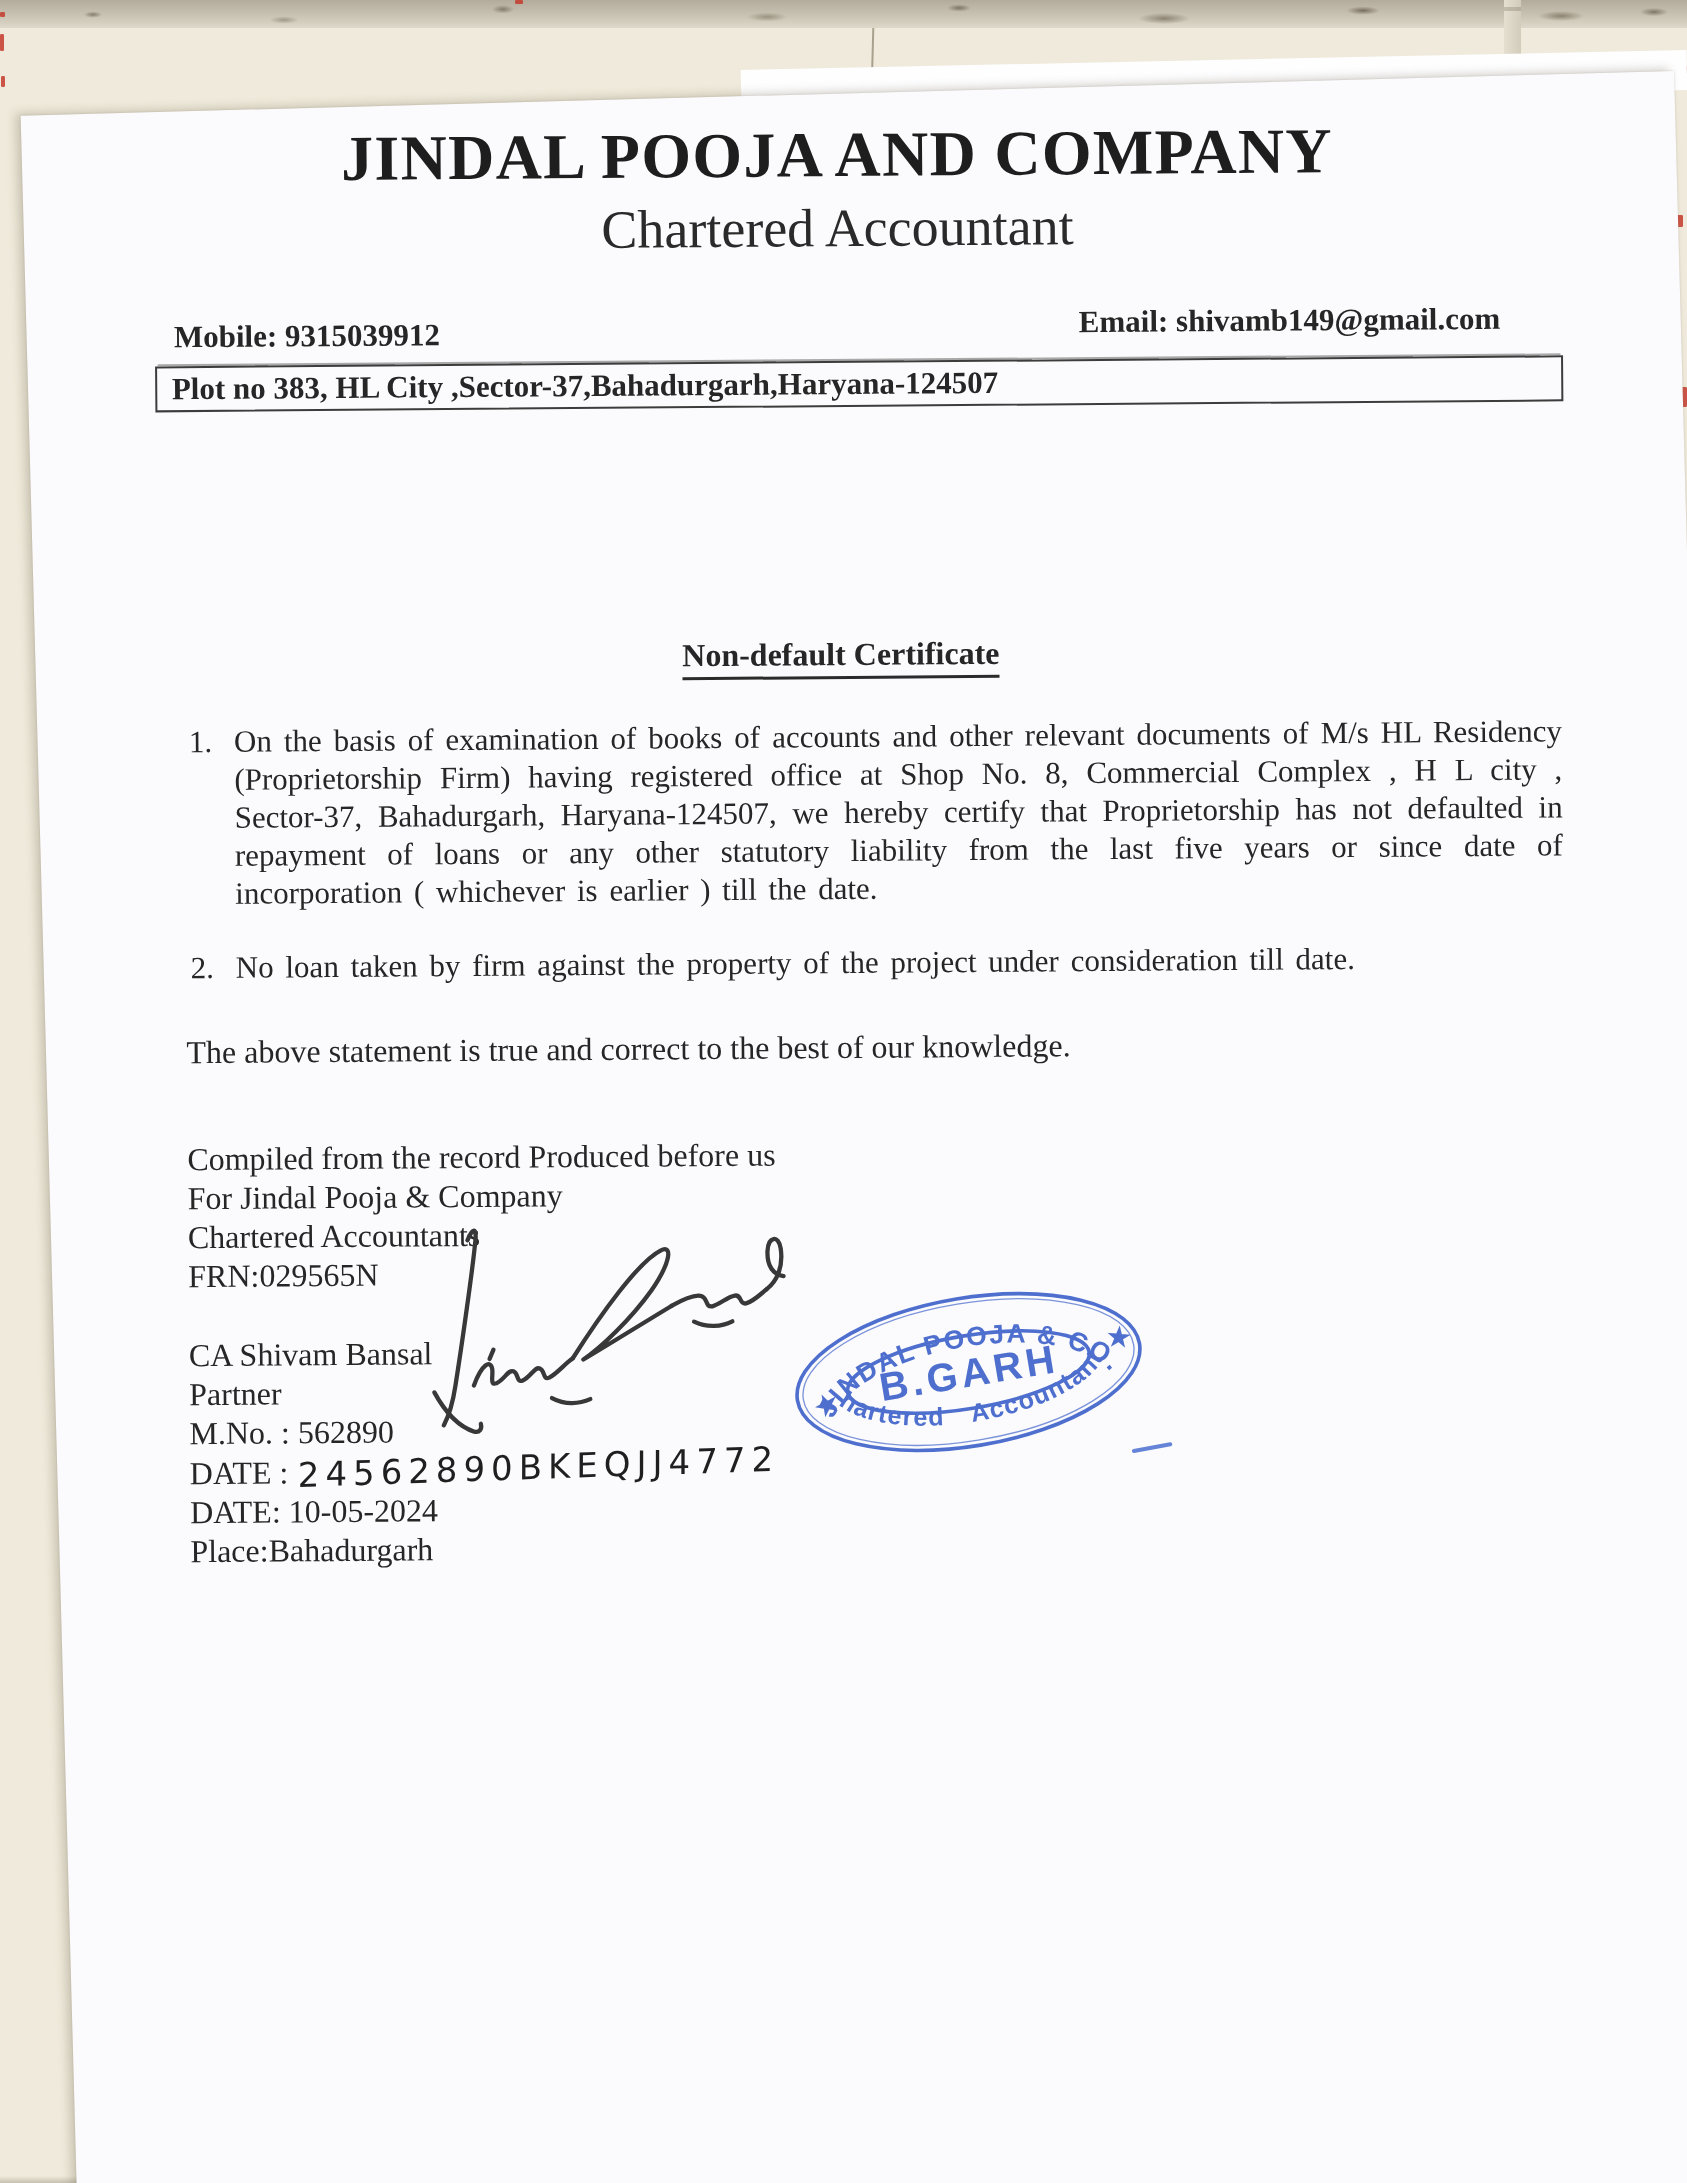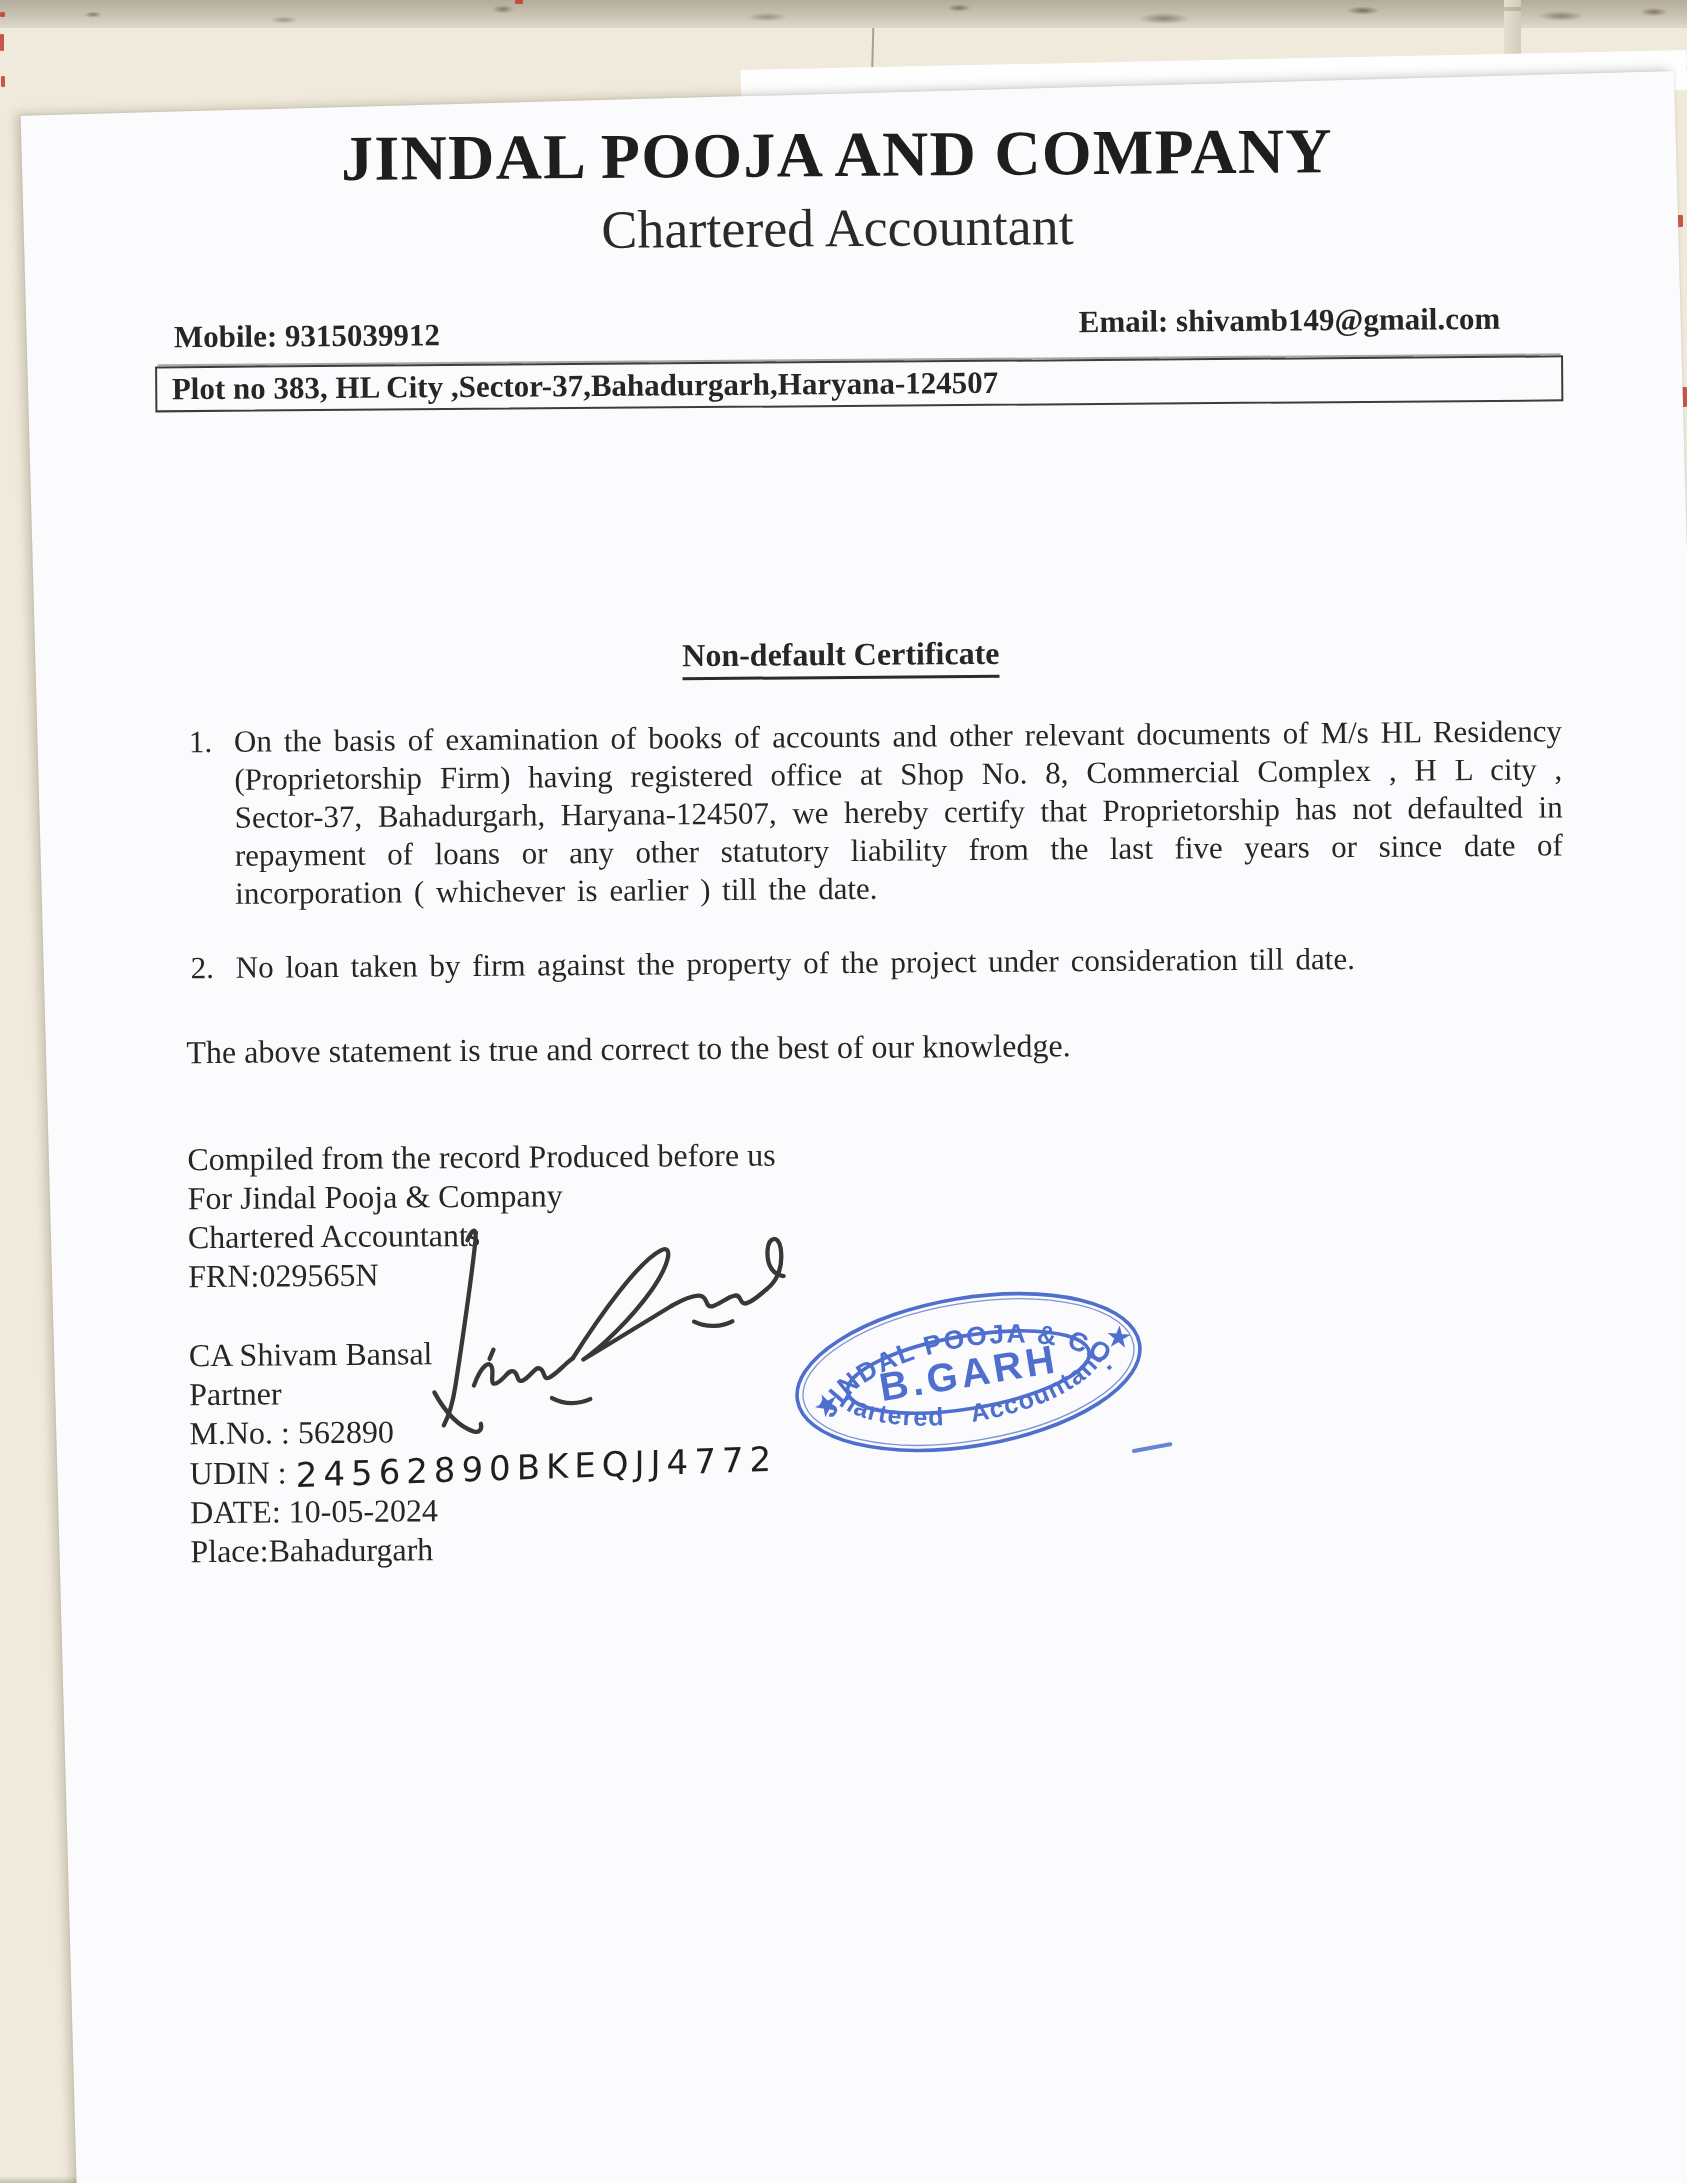--- a/index.html
+++ b/index.html
@@ -138,21 +138,21 @@
       <div>For  Jindal Pooja &amp; Company</div>
       <div>Chartered Accountants</div>
       <div>FRN:029565N</div>
     </div>
 
     <div class="abs block blk-ca">
       <div>CA Shivam Bansal</div>
       <div>Partner</div>
       <div>M.No. : 562890</div>
       <div>
-        <span>UDIN :</span><span class="hand">24562890BKEQJJ4772</span>
+        <span>DATE :</span><span class="hand">24562890BKEQJJ4772</span>
       </div>
       <div>DATE: 10-05-2024</div>
       <div>Place:Bahadurgarh</div>
     </div>
 
     <svg class="signature-svg" width="384" height="251" viewBox="0 0 580 380">
       <g fill="none" stroke="#383838" stroke-width="6.5" stroke-linecap="round" stroke-linejoin="round">
         <path d="M 88 70 C 96 50 102 52 100 70 C 96 110 78 230 68 290 C 64 315 58 335 50 350"></path>
         <path d="M 36 300 C 52 330 72 352 96 360 C 104 362 108 356 106 348"></path>
         <path d="M 120 250 l 6 -14"></path>

